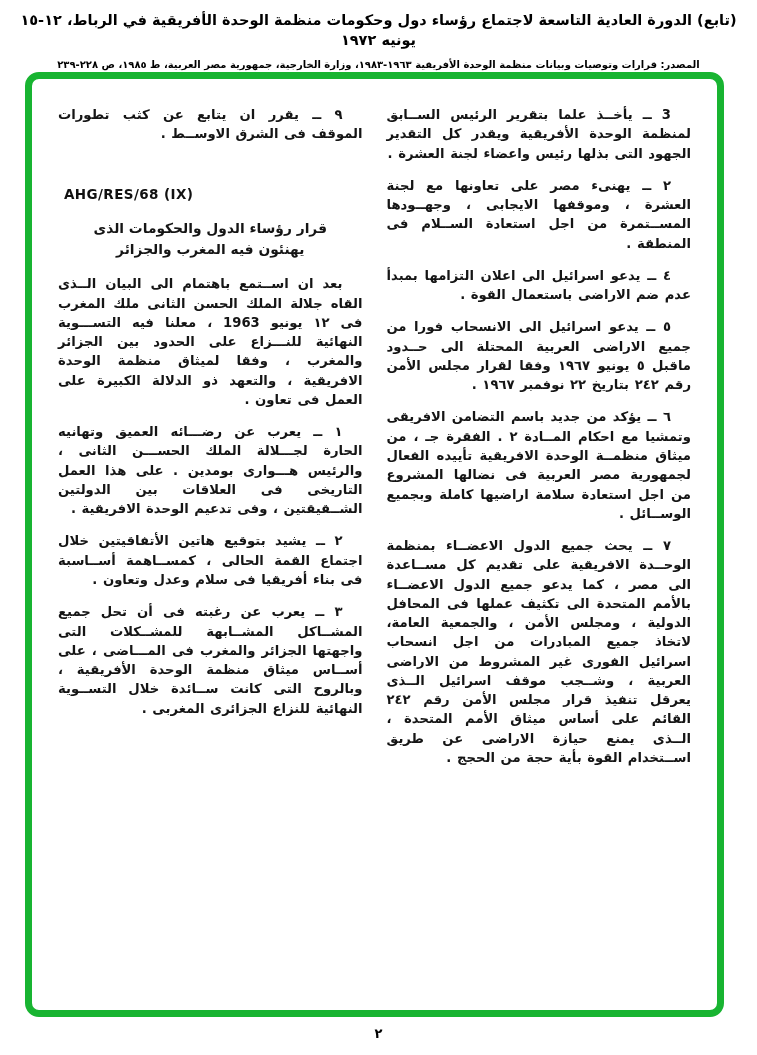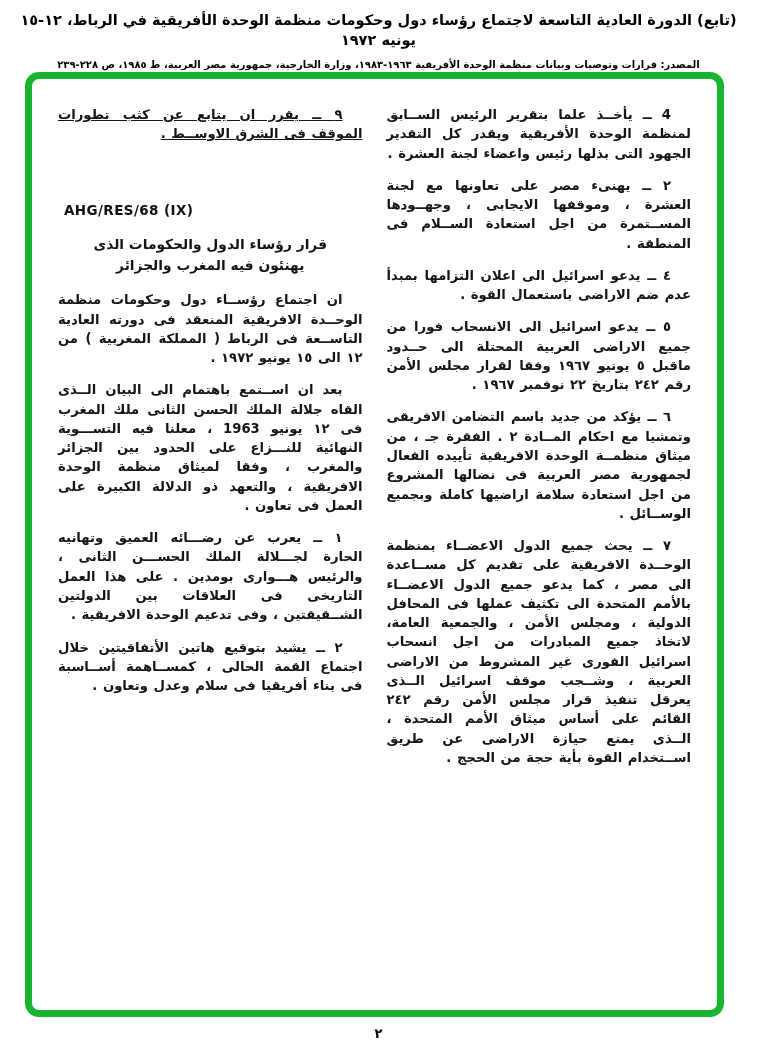--- a/index.html
+++ b/index.html
@@ -72,32 +72,32 @@
     margin: 0 0 13px 0;
     text-indent: 20px;
     word-spacing: 1px;
   }
   .doc-ref {
     direction: ltr;
     text-align: left;
     font-size: 13.5px;
     font-weight: 700;
     letter-spacing: 0.4px;
-    margin: 58px 0 0 6px;
+    margin: 42px 0 0 6px;
     color: #111;
   }
   .res-title {
     direction: rtl;
     text-align: center;
     font-size: 13.8px;
     font-weight: 700;
     line-height: 1.55;
     margin: 16px 12px 14px 12px;
   }
-  .closing-para { margin-bottom: 0; text-decoration: underline; }
+  .closing-para { margin-bottom: 0; }
   
   .page-number {
     position: absolute;
     top: 1026px;
     left: 0;
     width: 757px;
     text-align: center;
     font-size: 13px;
     font-weight: 700;
     color: #000;
@@ -110,36 +110,36 @@
 
   <div class="header">
     <div class="header-line1">(تابع) الدورة العادية التاسعة لاجتماع رؤساء دول وحكومات منظمة الوحدة الأفريقية في الرباط، ١٢-١٥ يونيه ١٩٧٢</div>
     <div class="header-line2">المصدر: قرارات وتوصيات وبيانات منظمة الوحدة الأفريقية ١٩٦٣-١٩٨٣، وزارة الخارجية، جمهورية مصر العربية، ط ١٩٨٥، ص ٢٢٨-٢٣٩</div>
   </div>
 
   <div class="frame">
     <div class="columns">
 
       <div class="col col-right">
-        <p class="para">4 ــ يأخــذ علما بتقرير الرئيس الســابق لمنظمة الوحدة الأفريقية ويقدر كل التقدير الجهود التى بذلها رئيس واعضاء لجنة العشرة .</p>
+        <p class="para">3 ــ يأخــذ علما بتقرير الرئيس الســابق لمنظمة الوحدة الأفريقية ويقدر كل التقدير الجهود التى بذلها رئيس واعضاء لجنة العشرة .</p>
         <p class="para">٢ ــ يهنىء مصر على تعاونها مع لجنة العشرة ، وموقفها الايجابى ، وجهــودها المســتمرة من اجل استعادة الســلام فى المنطقة .</p>
         <p class="para">٤ ــ يدعو اسرائيل الى اعلان التزامها بمبدأ عدم ضم الاراضى باستعمال القوة .</p>
         <p class="para">٥ ــ يدعو اسرائيل الى الانسحاب فورا من جميع الاراضى العربية المحتلة الى حــدود ماقبل ٥ يونيو ١٩٦٧ وفقا لقرار مجلس الأمن رقم ٢٤٢ بتاريخ ٢٢ نوفمبر ١٩٦٧ .</p>
         <p class="para">٦ ــ يؤكد من جديد باسم التضامن الافريقى وتمشيا مع احكام المــادة ٢ . الفقرة جـ ، من ميثاق منظمــة الوحدة الافريقية تأييده الفعال لجمهورية مصر العربية فى نضالها المشروع من اجل استعادة سلامة اراضيها كاملة وبجميع الوســائل .</p>
         <p class="para">٧ ــ يحث جميع الدول الاعضــاء بمنظمة الوحــدة الافريقية على تقديم كل مســاعدة الى مصر ، كما يدعو جميع الدول الاعضــاء بالأمم المتحدة الى تكثيف عملها فى المحافل الدولية ، ومجلس الأمن ، والجمعية العامة، لاتخاذ جميع المبادرات من اجل انسحاب اسرائيل الفورى غير المشروط من الاراضى العربية ، وشــجب موقف اسرائيل الــذى يعرقل تنفيذ قرار مجلس الأمن رقم ٢٤٢ القائم على أساس ميثاق الأمم المتحدة ، الــذى يمنع حيازة الاراضى عن طريق اســتخدام القوة بأية حجة من الحجج .</p>
       </div>
 
       <div class="col col-left">
         <p class="para closing-para">٩ ــ يقرر ان يتابع عن كثب تطورات الموقف فى الشرق الاوســط .</p>
         <div class="doc-ref">AHG/RES/68  (IX)</div>
         <div class="res-title">قرار رؤساء الدول والحكومات الذى يهنئون فيه المغرب والجزائر</div>
-        <p class="para">ان اجتماع رؤســاء دول وحكومات منظمة الوحــدة الافريقية المنعقد فى دورته العادية التاســعة فى الرباط ( المملكة المغربية ) من ١٢ الى ١٥ يونيو ١٩٧٢ .</p>
         <p class="para">بعد ان اســتمع باهتمام الى البيان الــذى القاه جلالة الملك الحسن الثانى ملك المغرب فى ١٢ يونيو 1963 ، معلنا فيه التســـوية النهائية للنـــزاع على الحدود بين الجزائر والمغرب ، وفقا لميثاق منظمة الوحدة الافريقية ، والتعهد ذو الدلالة الكبيرة على العمل فى تعاون .</p>
         <p class="para">١ ــ يعرب عن رضـــائه العميق وتهانيه الحارة لجـــلالة الملك الحســـن الثانى ، والرئيس هـــوارى بومدين . على هذا العمل التاريخى فى العلاقات بين الدولتين الشــقيقتين ، وفى تدعيم الوحدة الافريقية .</p>
         <p class="para">٢ ــ يشيد بتوقيع هاتين الأتفاقيتين خلال اجتماع القمة الحالى ، كمســاهمة أســاسبة فى بناء أفريقيا فى سلام وعدل وتعاون .</p>
+        <p class="para">٣ ــ يعرب عن رغبته فى أن تحل جميع المشــاكل المشــابهة للمشــكلات التى واجهتها الجزائر والمغرب فى المـــاضى ، على أســاس ميثاق منظمة الوحدة الأفريقية ، وبالروح التى كانت ســائدة خلال التســوية النهائية للنزاع الجزائرى المغربى .</p>
       </div>
 
     </div>
   </div>
 
   <div class="page-number">٢</div>
 
 </div>
 
 </body></html>

